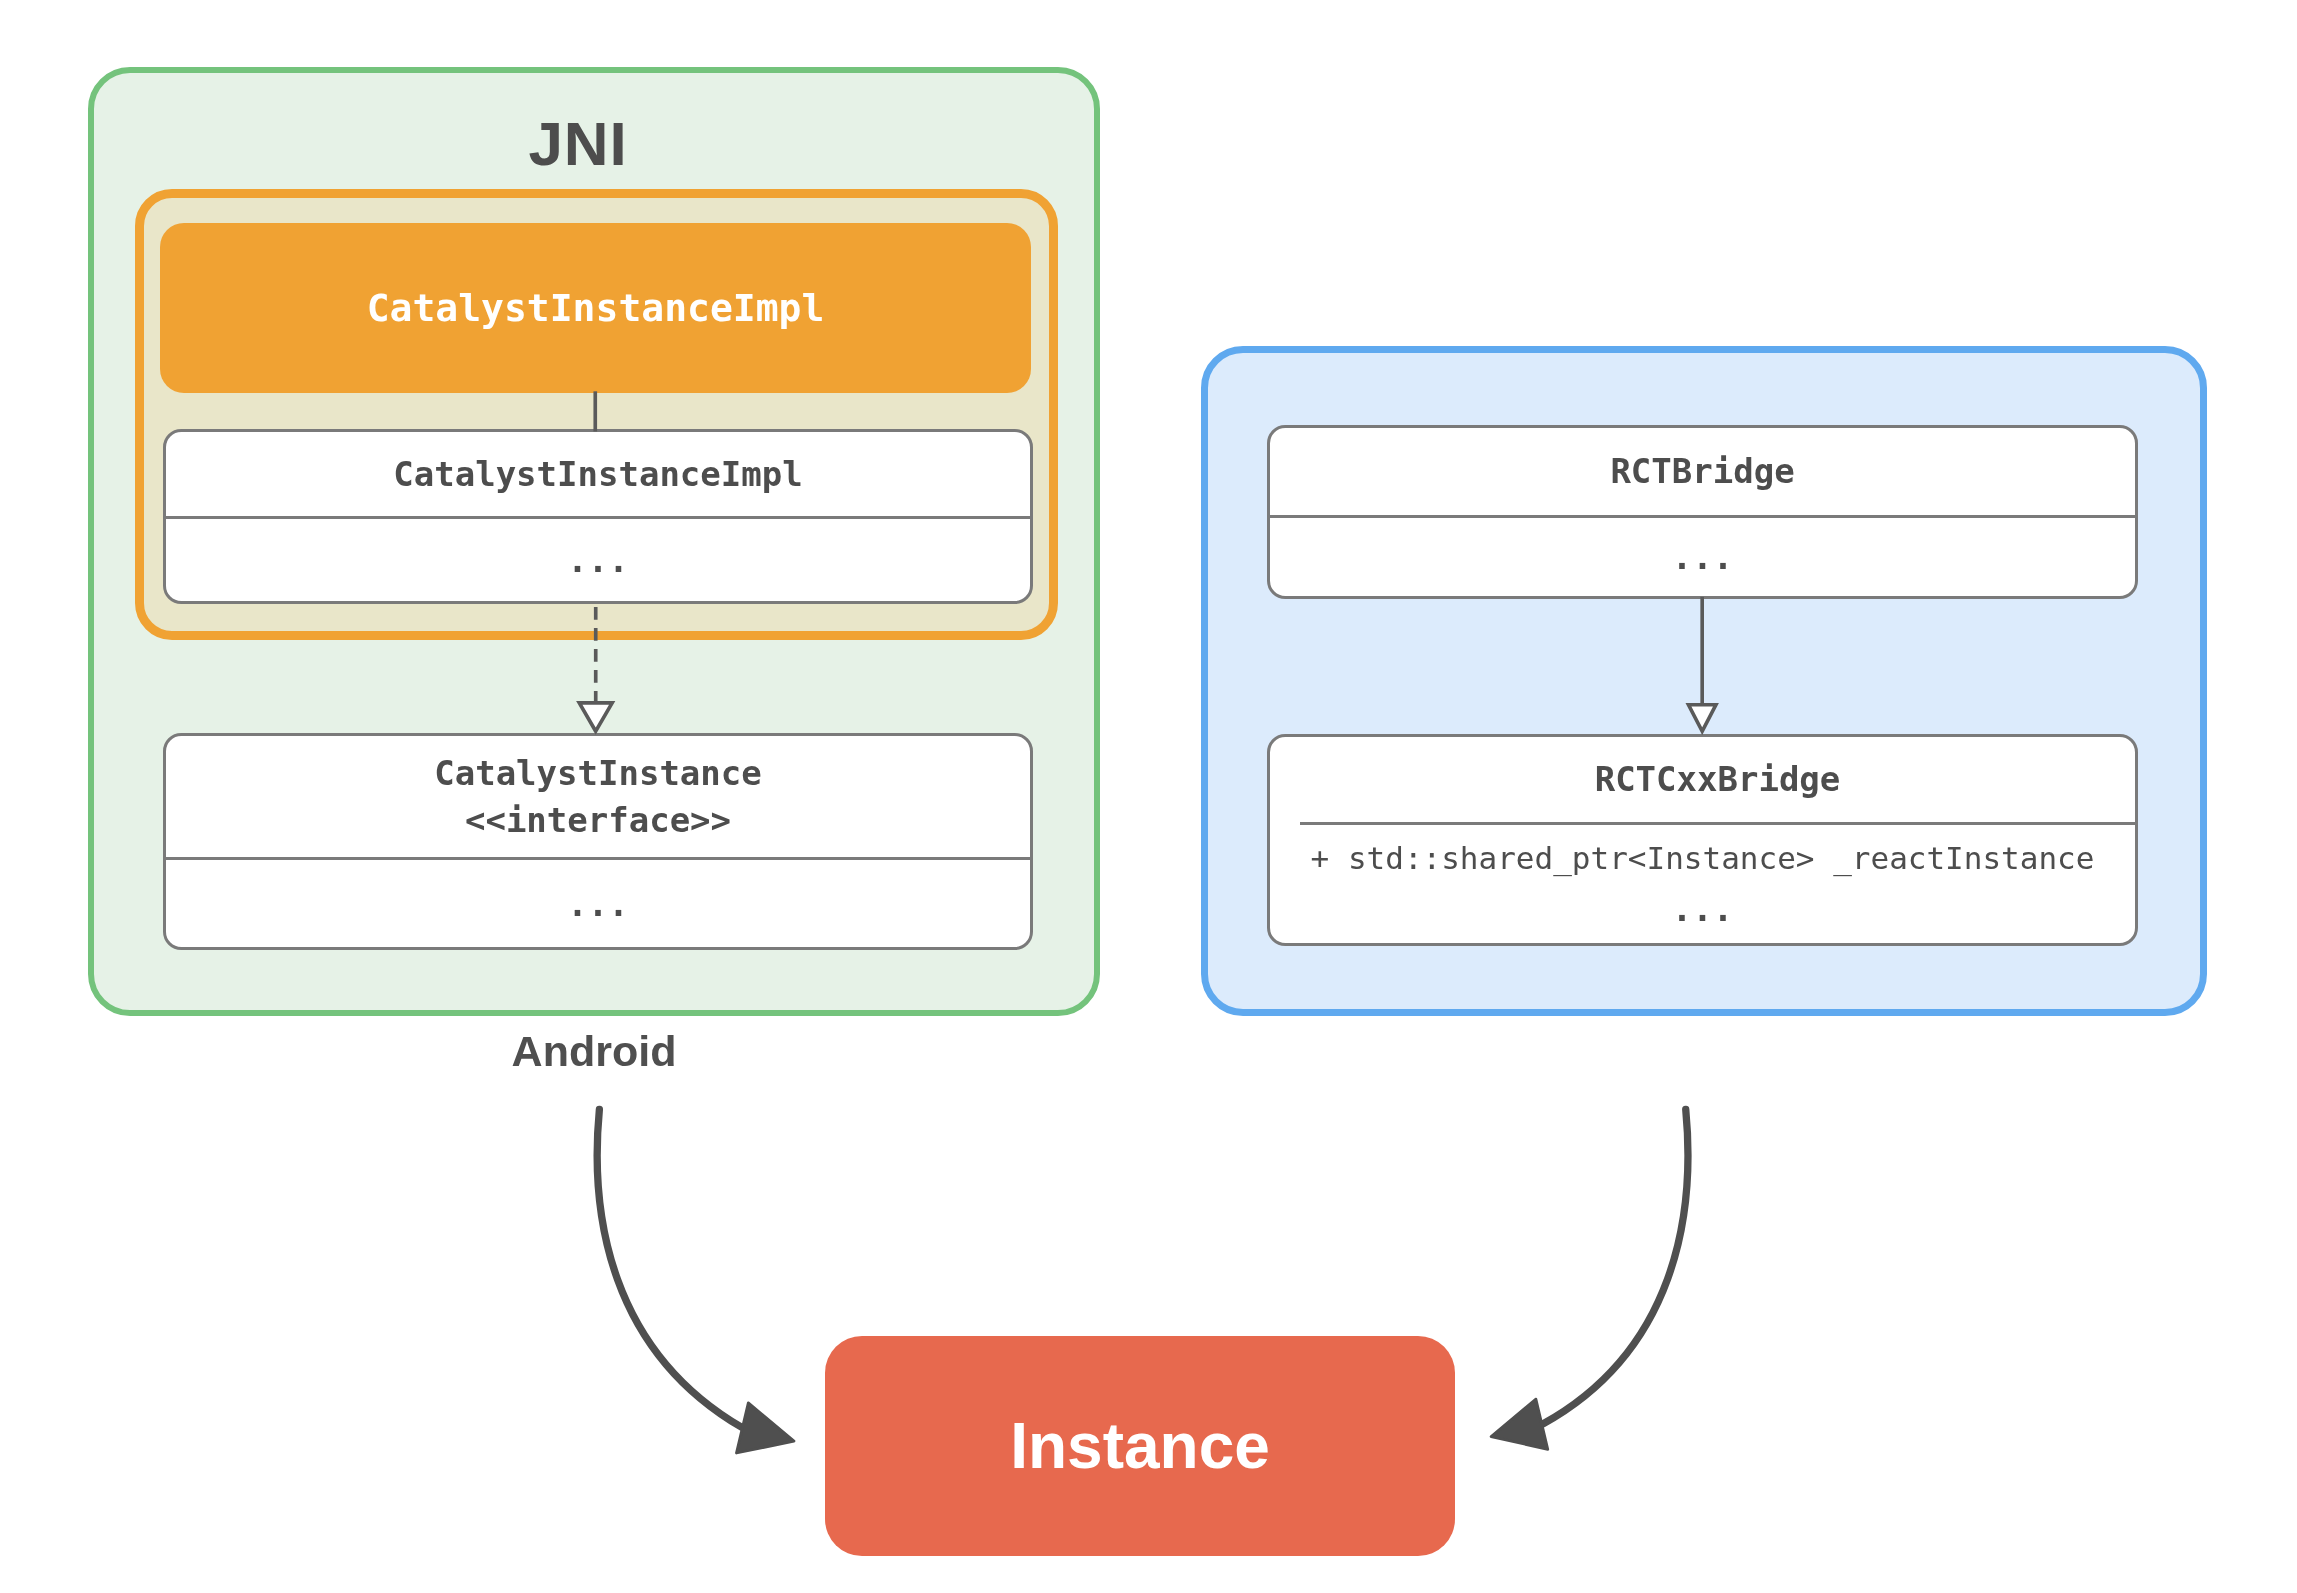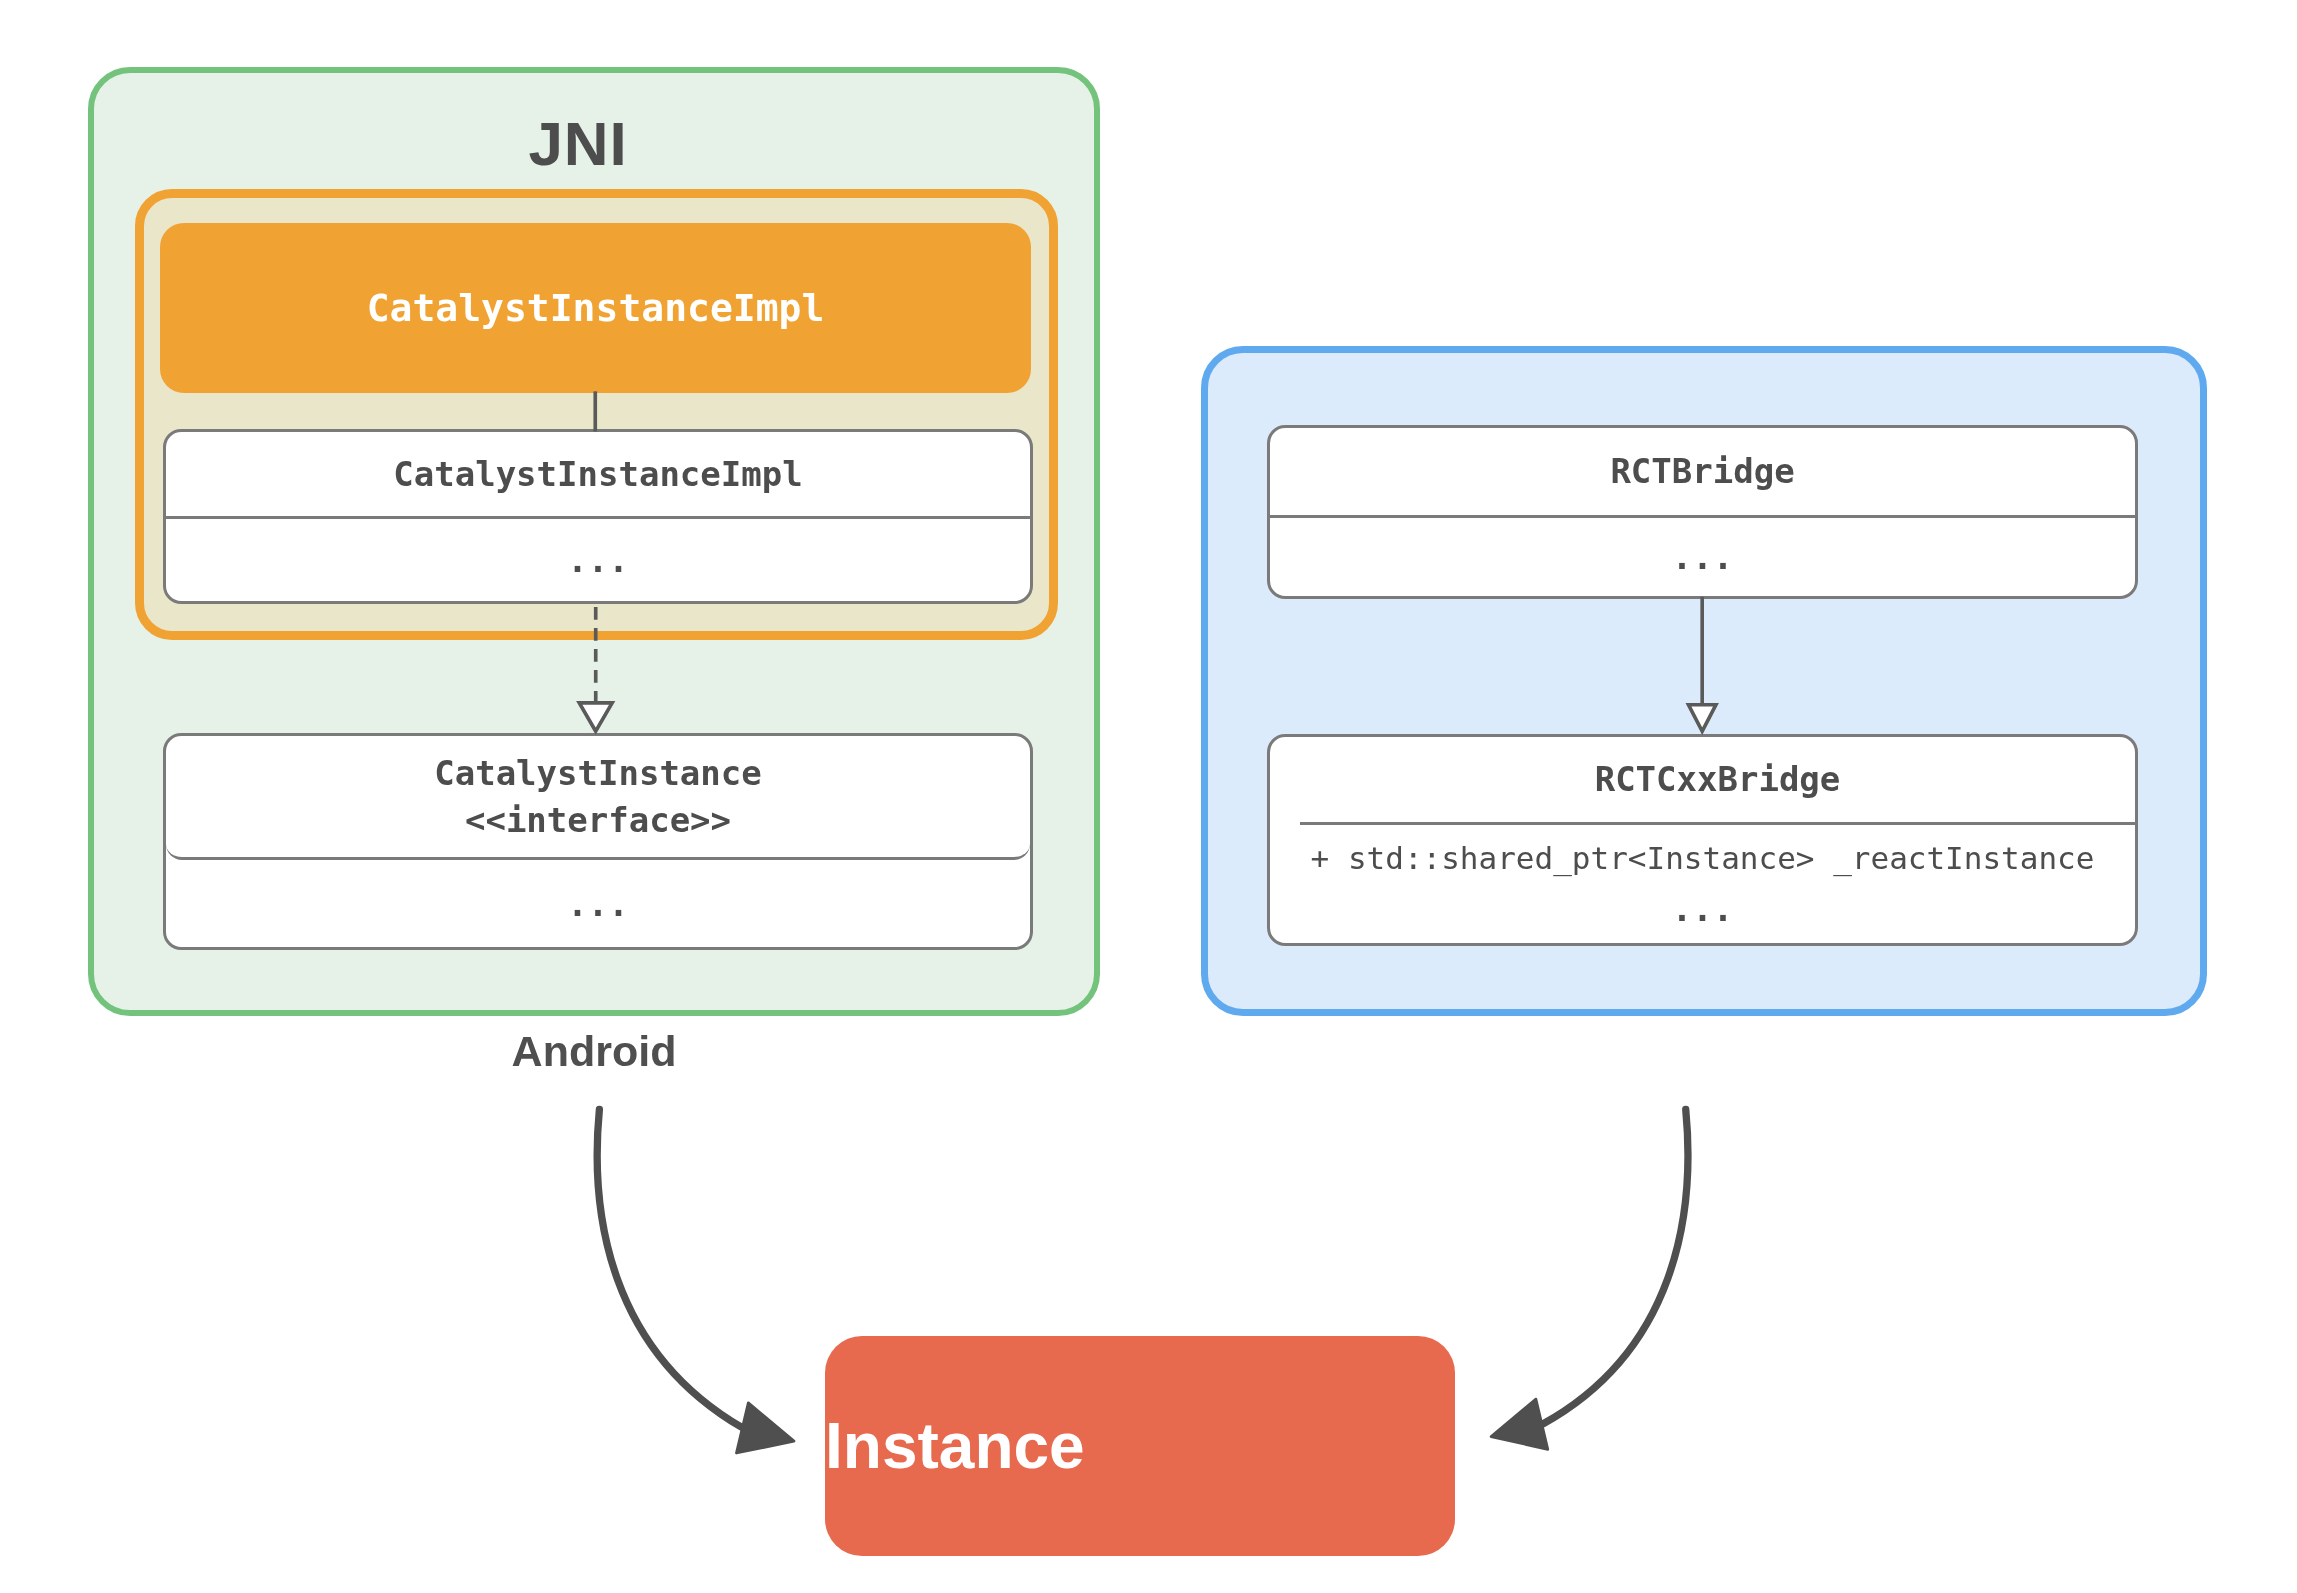--- a/index.html
+++ b/index.html
@@ -52,21 +52,21 @@
   .class-box .members {
     flex: 1; display: flex; flex-direction: column;
     align-items: center; justify-content: center;
     font-weight: bold; font-size: 34px;
   }
 
   [data-name="catalyst-impl-class"]      { left: 163px; top: 429px; width: 870px; height: 175px; }
   [data-name="catalyst-impl-class"] .title { height: 84px; }
 
   [data-name="catalyst-interface-class"] { left: 163px; top: 733px; width: 870px; height: 217px; }
-  [data-name="catalyst-interface-class"] .title { height: 121px; border-radius: 16px; }
+  [data-name="catalyst-interface-class"] .title { height: 121px; }
 
   [data-name="rct-bridge-class"]         { left: 1267px; top: 425px; width: 871px; height: 174px; }
   [data-name="rct-bridge-class"] .title  { height: 87px; }
 
   [data-name="rct-cxx-bridge-class"]     { left: 1267px; top: 734px; width: 871px; height: 212px; }
   [data-name="rct-cxx-bridge-class"] .title { height: 85px; margin-left: 30px; }
   [data-name="rct-cxx-bridge-class"] .members { line-height: 51px; }
   [data-name="cxx-attribute"] { font-weight: normal; font-size: 31px; white-space: nowrap; }
 
   
@@ -83,21 +83,21 @@
     color: var(--arrow-color, #4f4f4f);
   }
   [data-name="android-label"] { left: 88px;  top: 1027px; width: 1012px; }
   [data-name="ios-label"]     { left: 1201px; top: 1027px; width: 1006px; }
 
   
   [data-name="instance-box"] {
     left: 825px; top: 1336px; width: 630px; height: 220px;
     background: var(--red-fill, #e7694e);
     border-radius: 37px;
-    display: flex; align-items: center; justify-content: flex-start;
+    display: flex; align-items: center; justify-content: center;
     color: #ffffff; font-size: 64px; font-weight: bold;
   }
 
   
   [data-name="connector-layer"] {
     left: 0; top: 0; width: 2297px; height: 1594px;
     pointer-events: none; z-index: 5;
   }
   .uml-line   { stroke: #5a5a5a; stroke-width: 4; fill: none; }
   .uml-dashed { stroke-dasharray: 14 9; }

